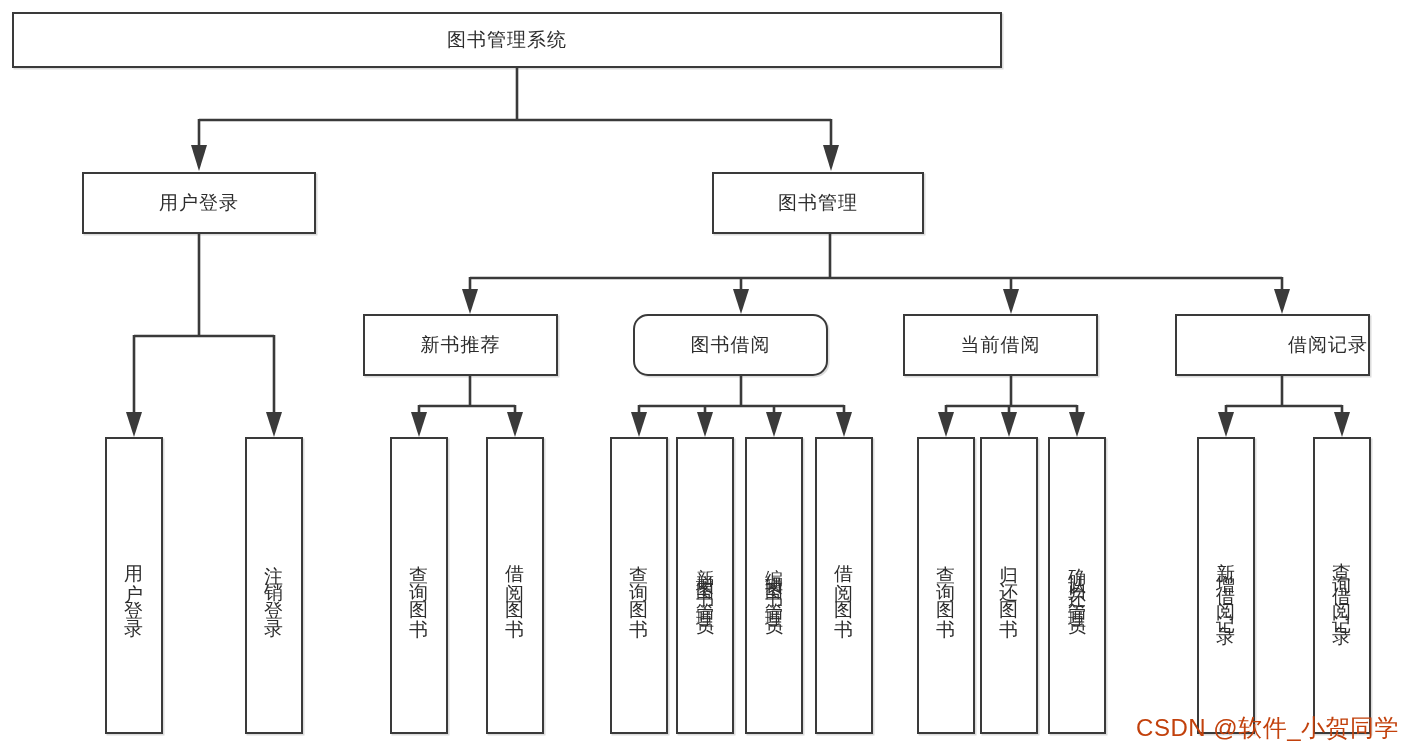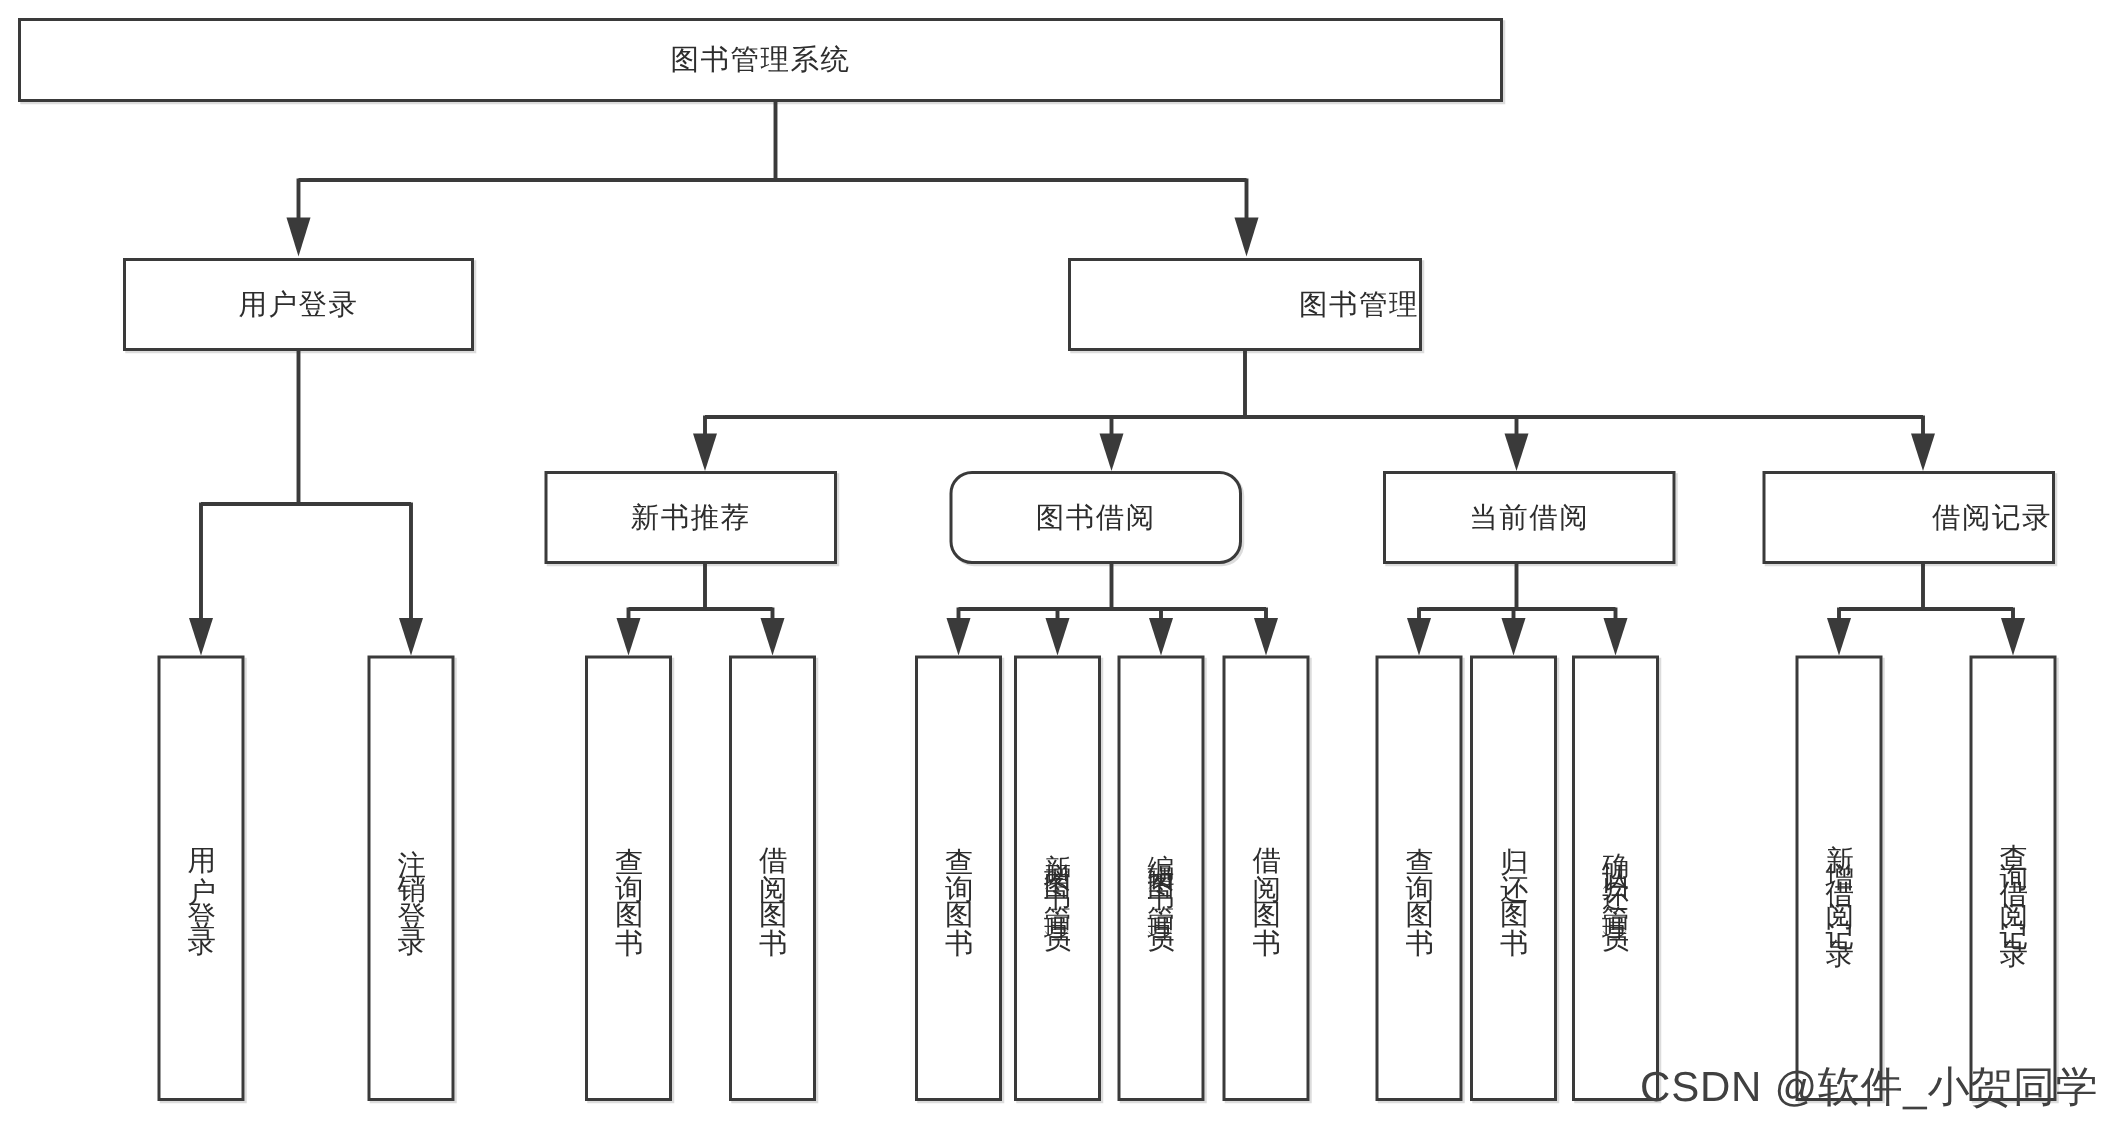--- a/index.html
+++ b/index.html
@@ -32,25 +32,25 @@
     color: #2d2d2d;
     font-size: 19px;
     letter-spacing: 1px;
     z-index: 2;
     box-shadow: 1.5px 1.5px 0 rgba(60,60,60,0.18);
   }
 
   
   .node.root  { left: 12px;  top: 12px;  width: 990px; height: 56px; }
   .node.lvl2a { left: 82px;  top: 172px; width: 234px;  height: 62px; }
-  .node.lvl2b { left: 712px; top: 172px; width: 236px;  height: 62px; justify-content: flex-end; }
+  .node.lvl2b { left: 712px; top: 172px; width: 212px;  height: 62px; }
   .node.lvl3  { top: 314px;  height: 62px; width: 195px; }
   .node.l3-0  { left: 363px; }
   .node.l3-1  { left: 633px; border-radius: 15px; }
-  .node.l3-2  { left: 922px; }
+  .node.l3-2  { left: 903px; }
   .node.l3-3  { left: 1175px; justify-content: flex-end; }
 
   
   .node.leaf {
     top: 437px;
     width: 58px;
     height: 297px;
   }
   .leaf .vtext {
     writing-mode: vertical-rl;
@@ -72,22 +72,22 @@
   .lf-8  { left: 917px; }
   .lf-9  { left: 980px; }
   .lf-10 { left: 1048px; }
   .lf-11 { left: 1197px; }
   .lf-12 { left: 1313px; }
 
   .watermark {
     position: absolute;
     right: 6px;
     bottom: 3px;
-    font-size: 28px;
-    color: #404040;
+    font-size: 24px;
+    color: #c2410c;
     letter-spacing: 0.5px;
     z-index: 3;
     white-space: nowrap;
   }
 </style>
 </head>
 <body>
 
 <div class="canvas">
 

